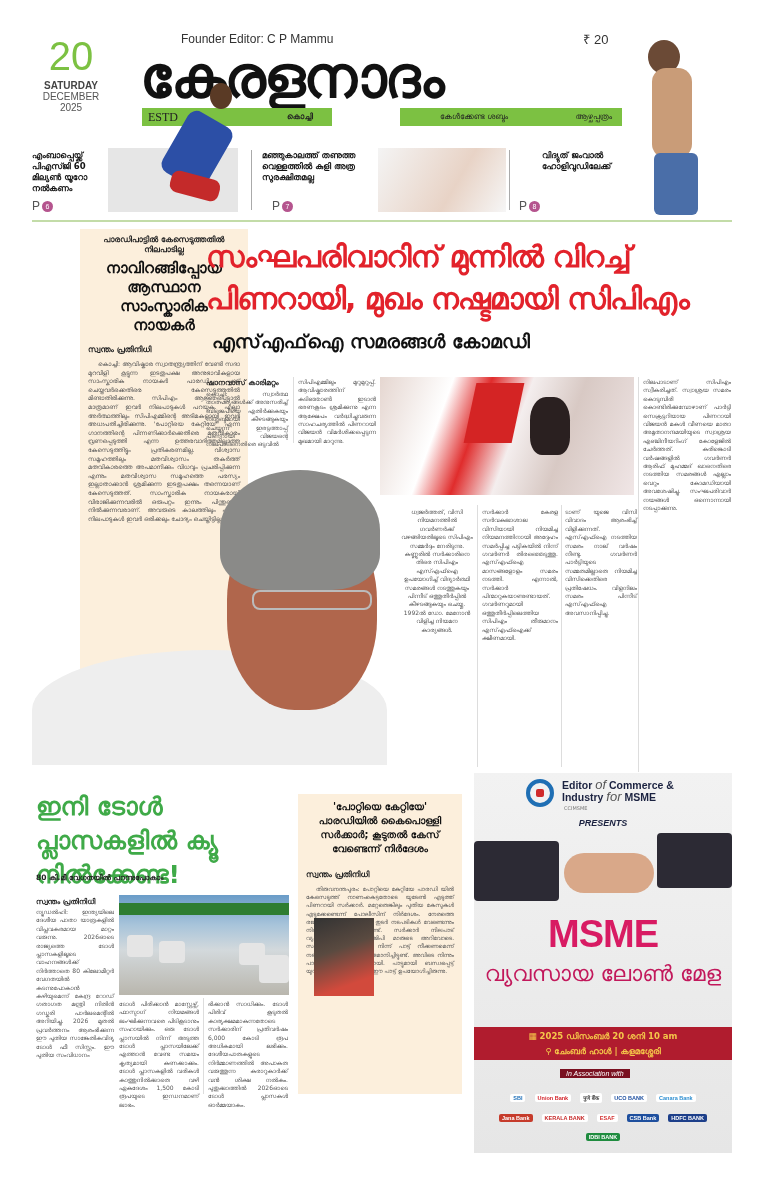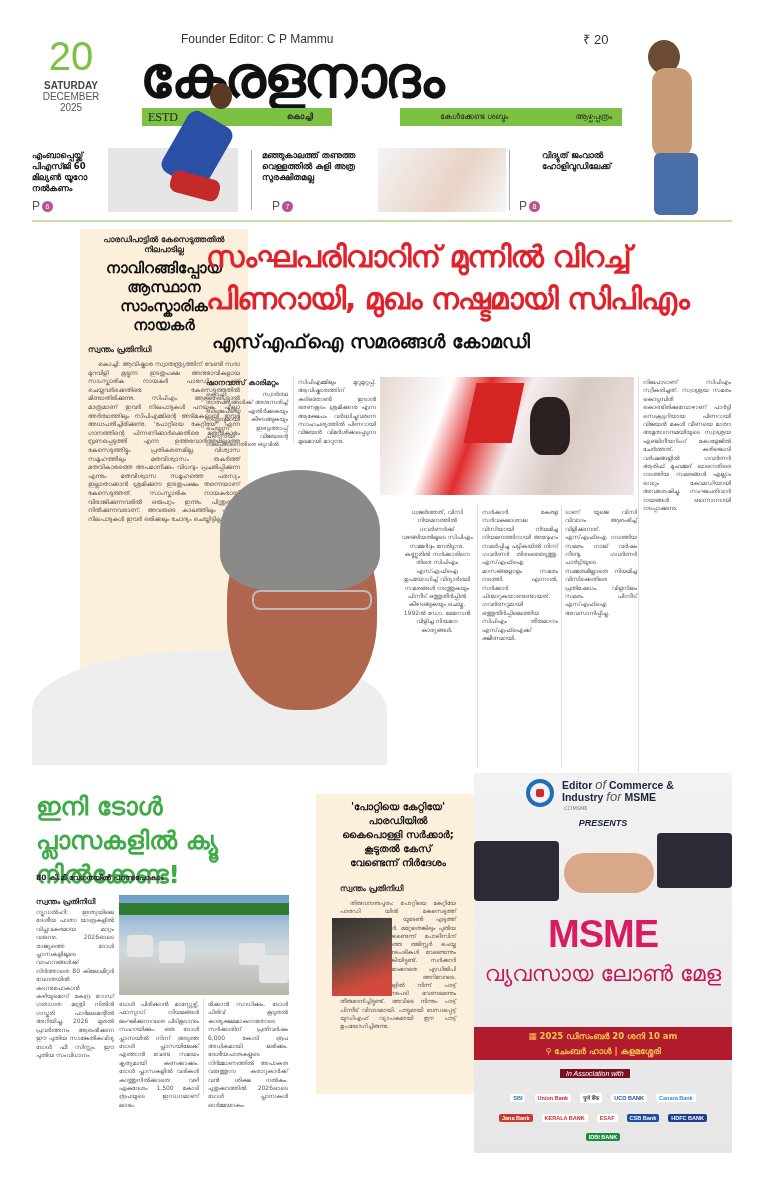--- a/index.html
+++ b/index.html
@@ -63,21 +63,21 @@
   .portrait .shirt { position: absolute; left: 0; top: 180px; width: 355px; height: 120px; background: #eeeeee; border-radius: 60% 60% 0 0; }
 
   
   .toll-head { position: absolute; left: 36px; top: 790px; width: 250px; font-size: 25px; font-weight: bold; color: #3faa48; line-height: 34px; }
   .toll-sub { position: absolute; left: 36px; top: 873px; font-size: 7.5px; font-weight: bold; color: #222; }
   .toll-byline { position: absolute; left: 36px; top: 897px; font-size: 7.5px; font-weight: bold; color: #222; }
   .toll-img { position: absolute; left: 119px; top: 895px; width: 170px; height: 100px; background: linear-gradient(180deg, #6a9cc8 0%, #a8c4da 30%, #d3d9dc 55%, #b9b6ad 100%); }
   .toll-img .gantry { position: absolute; left: 0; top: 8px; width: 170px; height: 12px; background: #2e7d32; }
   .toll-img .car { position: absolute; width: 26px; height: 22px; background: #e5e5e5; border-radius: 4px; }
 
-  .parody-box { position: absolute; left: 316px; top: 794px; width: 164px; height: 300px; background: #fcefdc; padding: 6px 24px; }
+  .parody-box { position: absolute; left: 298px; top: 794px; width: 164px; height: 300px; background: #fcefdc; padding: 6px 8px; }
   .parody-head { font-size: 10px; font-weight: bold; text-align: center; line-height: 14px; color: #111; }
   .parody-img { position: absolute; left: 16px; top: 124px; width: 60px; height: 78px; background: linear-gradient(160deg, #333 0%, #5a4a40 40%, #d24a3c 80%); }
 
   
   .ad { position: absolute; left: 474px; top: 773px; width: 258px; height: 380px; background: linear-gradient(180deg, #f2f2f2 0%, #e6e6e6 100%); }
   .ad-logo { position: absolute; left: 52px; top: 6px; width: 28px; height: 28px; border-radius: 50%; border: 4px solid #1f6fb4; }
   .ad-logo:after { content: ""; position: absolute; left: 6px; top: 6px; width: 8px; height: 8px; background: #d02a2a; border-radius: 2px; }
   .ad-org { position: absolute; left: 88px; top: 6px; font-family: "Liberation Sans", sans-serif; font-size: 10.5px; font-weight: bold; color: #1b2240; line-height: 12px; }
   .ad-org small { font-weight: normal; font-style: italic; font-size: 13px; color: #555; }
   .ad-abbr { position: absolute; left: 90px; top: 32px; font-size: 5px; color: #777; }

